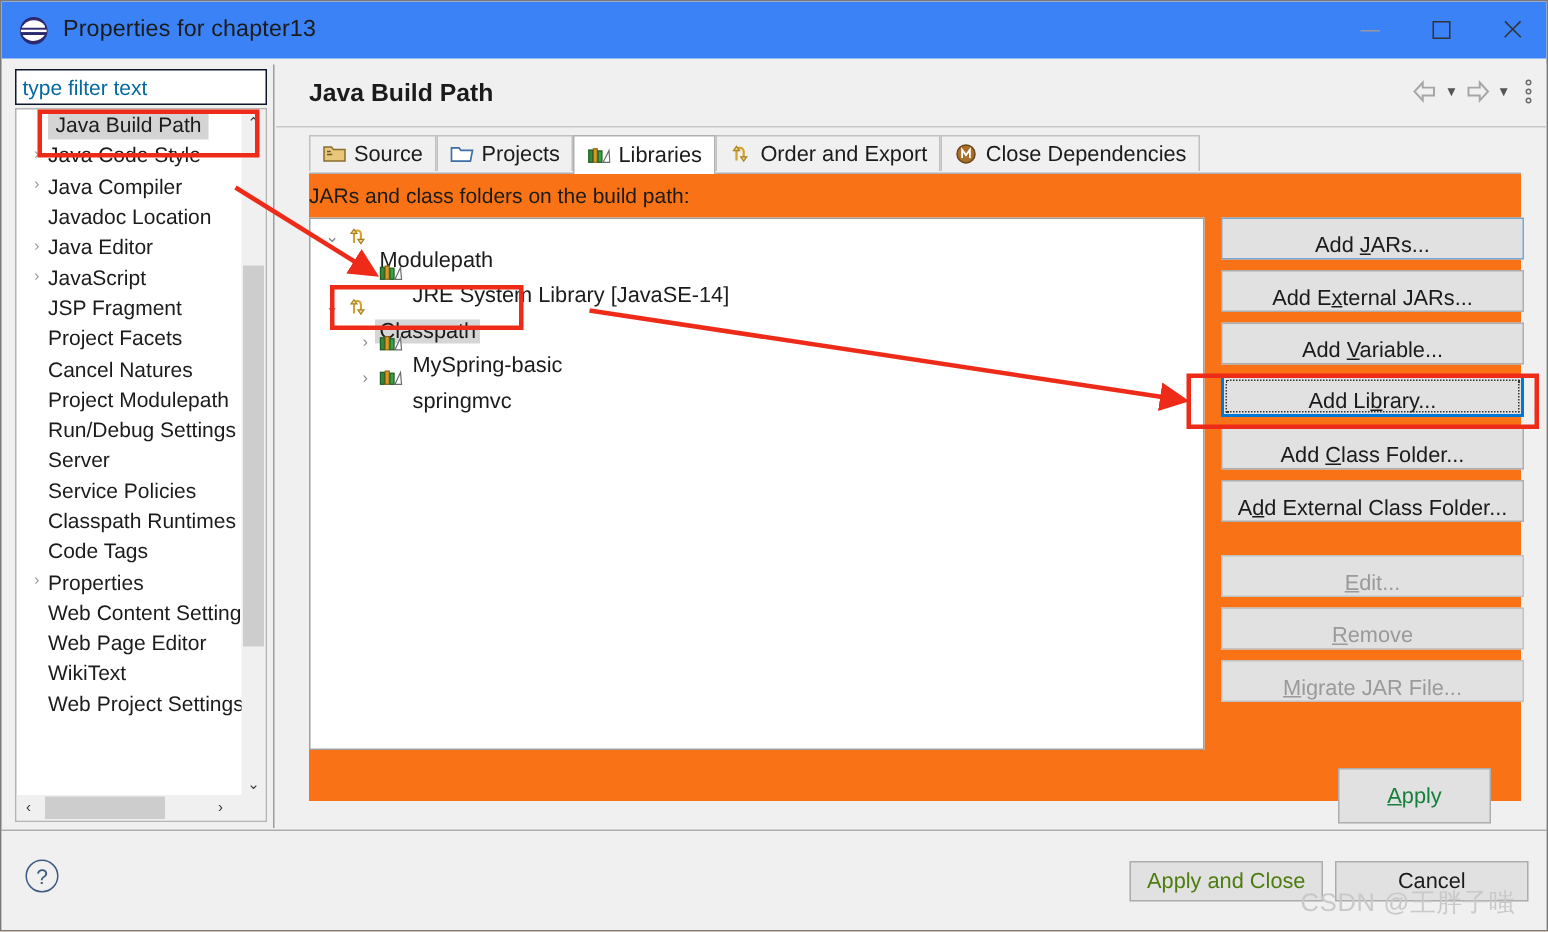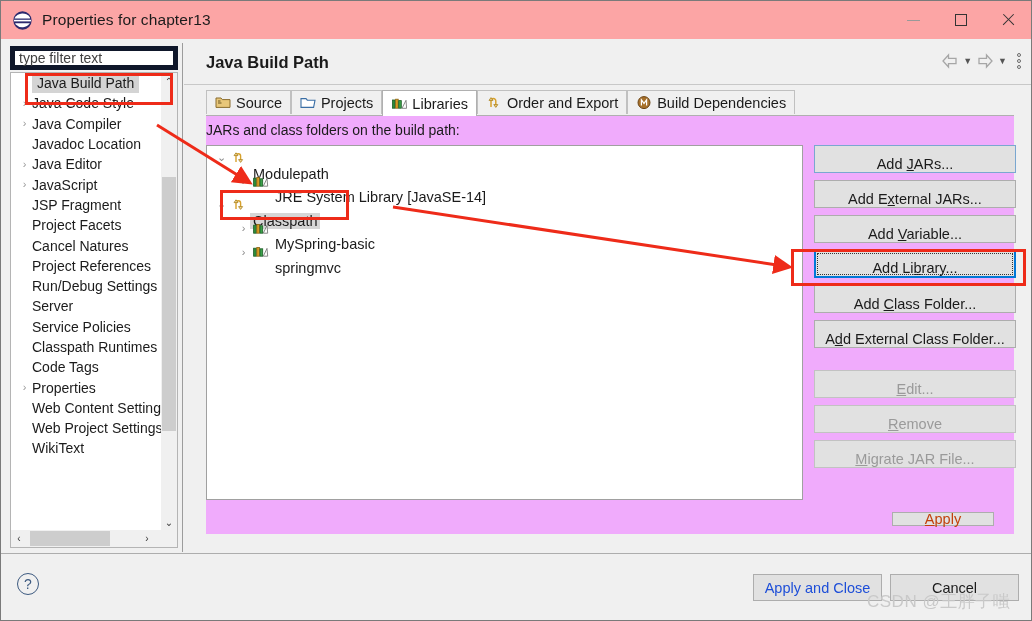--- a/index.html
+++ b/index.html
@@ -15,21 +15,21 @@
     width: 1032px; height: 621px;
     background: #f0f0f0;
     border: 1px solid #7a7a7a;
     overflow: hidden;
   }
 
   
   .titlebar {
     position: absolute; left: 0; top: 0;
     width: 1030px; height: 38px;
-    background: #fca5a5;
+    background: #3b82f6;
     display: flex; align-items: center;
   }
   .eclipse-logo {
     margin-left: 11px; width: 21px; height: 21px;
     flex: 0 0 auto;
   }
   .title-text {
     margin-left: 9px;
     font-size: 15.5px; color: #1b1b1b;
     letter-spacing: .1px;
@@ -56,24 +56,24 @@
   .left-pane {
     position: absolute; left: 4px; top: 42px;
     width: 178px; height: 509px;
     background: #f0f0f0;
     border-right: 1px solid #9c9c9c;
   }
   .filter-box {
     position: absolute; left: 5px; top: 3px;
     width: 168px; height: 24px;
     background: #ffffff;
-    border: 5px solid #0f172a;
+    border: 1px solid #0f172a;
     display: flex; align-items: center;
     padding-left: 4px;
-    font-size: 14px; color: #404040;
+    font-size: 14px; color: #0369a1;
   }
   .tree-wrap {
     position: absolute; left: 5px; top: 29px;
     width: 168px; height: 476px;
     background: #ffffff;
     border: 1px solid #b4b4b4;
     overflow: hidden;
   }
   .tree-list {
     position: absolute; left: 0; top: 0;
@@ -187,21 +187,21 @@
   }
   .tabbar-underline {
     position: absolute; left: 22px; top: 72px;
     width: 808px; height: 1px; background: #b0b0b0;
   }
 
   
   .content {
     position: absolute; left: 22px; top: 73px;
     width: 808px; height: 418px;
-    background: #f0abfc;
+    background: #f97316;
   }
   .content-label {
     position: absolute; left: 0; top: 6px;
     font-size: 14px; color: #1b1b1b;
   }
   .tree-box {
     position: absolute; left: 0; top: 29px;
     width: 597px; height: 355px;
     background: #ffffff;
     border: 1px solid #a0a0a0;
@@ -237,23 +237,23 @@
   .ebtn.focus {
     border: 2px solid #0078d7;
     outline: 1px dotted #333; outline-offset: -4px;
   }
   .ebtn.disabled { color: #9a9a9a; background: #e1e1e1; border-color: #c2c2c2; }
   .gap { height: 15px; }
   .mn { text-decoration: underline; }
 
   .apply-btn {
     position: absolute; left: 708px; top: 469px;
-    width: 102px; height: 14px;
+    width: 102px; height: 37px;
     background: #e1e1e1; border: 1px solid #adadad;
-    font-size: 14.5px; color: #c2410c;
+    font-size: 14.5px; color: #15803d;
     display: flex; align-items: center; justify-content: center;
   }
 
   
   .bottom-sep {
     position: absolute; left: 0; top: 552px;
     width: 1030px; height: 1px; background: #adadad;
   }
   .bottombar {
     position: absolute; left: 0; top: 553px;
@@ -264,21 +264,21 @@
     position: absolute; left: 16px; top: 19px;
     width: 22px; height: 22px;
     border: 1.4px solid #3d5a80; border-radius: 50%;
     color: #3d5a80; font-size: 14px;
     display: flex; align-items: center; justify-content: center;
   }
   .bb-apply-close {
     position: absolute; left: 752px; top: 20px;
     width: 129px; height: 27px;
     background: #e1e1e1; border: 1px solid #adadad;
-    font-size: 14.5px; color: #1d4ed8;
+    font-size: 14.5px; color: #4d7c0f;
     display: flex; align-items: center; justify-content: center;
   }
   .bb-cancel {
     position: absolute; left: 889px; top: 20px;
     width: 129px; height: 27px;
     background: #e1e1e1; border: 1px solid #adadad;
     font-size: 14.5px; color: #1b1b1b;
     display: flex; align-items: center; justify-content: center;
   }
   .watermark {
@@ -365,21 +365,21 @@
           <div class="tree-item">
             <span class="tw"></span>
             <span class="lbl">Project Facets</span>
           </div>
           <div class="tree-item">
             <span class="tw"></span>
             <span class="lbl">Cancel Natures</span>
           </div>
           <div class="tree-item">
             <span class="tw"></span>
-            <span class="lbl">Project References</span>
+            <span class="lbl">Project Modulepath</span>
           </div>
           <div class="tree-item">
             <span class="tw"></span>
             <span class="lbl">Run/Debug Settings</span>
           </div>
           <div class="tree-item">
             <span class="tw"></span>
             <span class="lbl">Server</span>
           </div>
           <div class="tree-item">
@@ -397,25 +397,29 @@
           <div class="tree-item">
             <span class="tw">›</span>
             <span class="lbl">Properties</span>
           </div>
           <div class="tree-item">
             <span class="tw"></span>
             <span class="lbl">Web Content Settings</span>
           </div>
           <div class="tree-item">
             <span class="tw"></span>
+            <span class="lbl">Web Page Editor</span>
+          </div>
+          <div class="tree-item">
+            <span class="tw"></span>
+            <span class="lbl">WikiText</span>
+          </div>
+          <div class="tree-item">
+            <span class="tw"></span>
             <span class="lbl">Web Project Settings</span>
-          </div>
-          <div class="tree-item">
-            <span class="tw"></span>
-            <span class="lbl">WikiText</span>
           </div>
         </div>
 
       <div class="vsb">
         <div class="vsb-up">⌃</div>
         <div class="vsb-thumb"></div>
         <div class="vsb-dn">⌄</div>
       </div>
 
       <div class="hsb">
@@ -476,21 +480,21 @@
             <path d="M3 5.4 L5 2.6 L7 5.4 Z" fill="#f0d08a" stroke="#a8801c" stroke-width=".8"></path>
             <path d="M7.8 9.6 L9.8 12.4 L11.8 9.6 Z" fill="#f0d08a" stroke="#a8801c" stroke-width=".8"></path>
           </svg>
           <span>Order and Export</span>
         </div>
         <div class="tab">
           <svg width="16" height="15" viewBox="0 0 16 15">
             <circle cx="8" cy="7.6" r="6" fill="#a8712b" stroke="#6b4516" stroke-width="1"></circle>
             <path d="M5.4 10.4 L5.4 4.8 L8 8.4 L10.6 4.8 L10.6 10.4" fill="none" stroke="#ffffff" stroke-width="1.2"></path>
           </svg>
-          <span>Build Dependencies</span>
+          <span>Close Dependencies</span>
         </div>
       </div>
     <div class="tabbar-underline"></div>
 
     <div class="content">
       <div class="content-label">JARs and class folders on the build path:</div>
       <div class="tree-box" id="jar-tree">
           <div class="jt-row" style="padding-left: 6px;">
             <span class="jt-tw">⌄</span>
             <svg class="ico" viewBox="0 0 17 15">

